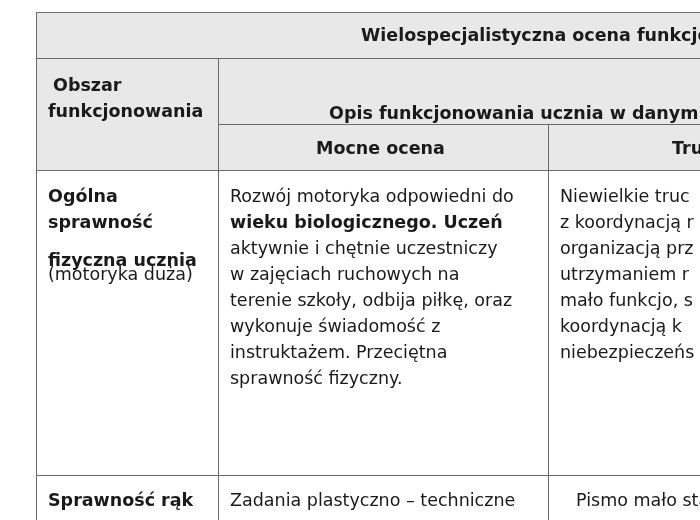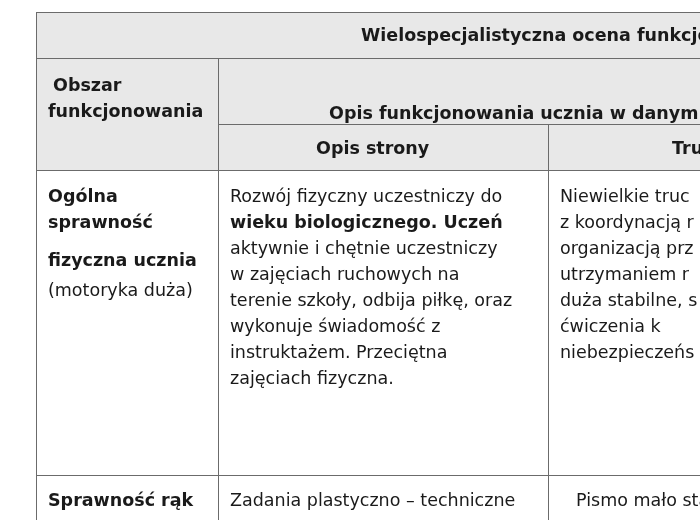--- a/index.html
+++ b/index.html
@@ -19,48 +19,48 @@
   <div class="txt b" style="left:361px;top:22px;">Wielospecjalistyczna ocena funkcjo</div>
 
   <div class="cell hdr" style="left:36px;top:58px;width:183px;height:113px;"></div>
   <div class="txt b" style="left:53px;top:72px;">Obszar</div>
   <div class="txt b" style="left:48px;top:98px;">funkcjonowania</div>
 
   <div class="cell hdr" style="left:218px;top:58px;width:500px;height:67px;"></div>
   <div class="txt b" style="left:329px;top:72px;margin-top:28px;">Opis funkcjonowania ucznia w danym</div>
 
   <div class="cell hdr" style="left:218px;top:124px;width:331px;height:47px;"></div>
-  <div class="txt b" style="left:316px;top:135px;">Opis strony</div>
+  <div class="txt b" style="left:316px;top:135px;">Mocne ocena</div>
   <div class="cell hdr" style="left:548px;top:124px;width:170px;height:47px;"></div>
   <div class="txt b" style="left:672px;top:135px;">Tru</div>
 
   <div class="cell" style="left:36px;top:170px;width:183px;height:306px;"></div>
   <div class="cell" style="left:218px;top:170px;width:331px;height:306px;"></div>
   <div class="cell" style="left:548px;top:170px;width:170px;height:306px;"></div>
 
   <div class="txt b" style="left:48px;top:183px;">Ogólna</div>
   <div class="txt b" style="left:48px;top:209px;">sprawność</div>
   <div class="txt b" style="left:48px;top:247px;">fizyczna ucznia</div>
-  <div class="txt" style="left:48px;top:261px;margin-top:16px;">(motoryka duża)</div>
+  <div class="txt" style="left:48px;top:261px;">(motoryka duża)</div>
 
-  <div class="txt" style="left:230px;top:183px;">Rozwój fizyczny uczestniczy do</div>
+  <div class="txt" style="left:230px;top:183px;">Rozwój motoryka odpowiedni do</div>
   <div class="txt" style="left:230px;top:209px;font-weight:bold;">wieku biologicznego. Uczeń</div>
   <div class="txt" style="left:230px;top:235px;">aktywnie i chętnie uczestniczy</div>
   <div class="txt" style="left:230px;top:261px;">w zajęciach ruchowych na</div>
   <div class="txt" style="left:230px;top:287px;">terenie szkoły, odbija piłkę, oraz</div>
   <div class="txt" style="left:230px;top:313px;">wykonuje świadomość z</div>
   <div class="txt" style="left:230px;top:339px;">instruktażem. Przeciętna</div>
-  <div class="txt" style="left:230px;top:365px;">zajęciach fizyczna.</div>
+  <div class="txt" style="left:230px;top:365px;">sprawność fizyczny.</div>
 
   <div class="txt" style="left:560px;top:183px;">Niewielkie truc</div>
   <div class="txt" style="left:560px;top:209px;">z koordynacją r</div>
   <div class="txt" style="left:560px;top:235px;text-align:center;">organizacją prz</div>
   <div class="txt" style="left:560px;top:261px;">utrzymaniem r</div>
-  <div class="txt" style="left:560px;top:287px;">duża stabilne, s</div>
-  <div class="txt" style="left:560px;top:313px;">ćwiczenia k</div>
+  <div class="txt" style="left:560px;top:287px;">mało funkcjo, s</div>
+  <div class="txt" style="left:560px;top:313px;">koordynacją k</div>
   <div class="txt" style="left:560px;top:339px;">niebezpieczeńs</div>
 
   <div class="cell" style="left:36px;top:475px;width:183px;height:80px;"></div>
   <div class="cell" style="left:218px;top:475px;width:331px;height:80px;"></div>
   <div class="cell" style="left:548px;top:475px;width:170px;height:80px;"></div>
   <div class="txt b" style="left:48px;top:487px;">Sprawność rąk</div>
   <div class="txt" style="left:230px;top:487px;">Zadania plastyczno – techniczne</div>
   <div class="txt" style="left:576px;top:487px;">Pismo mało sta</div>
 </div>
 

